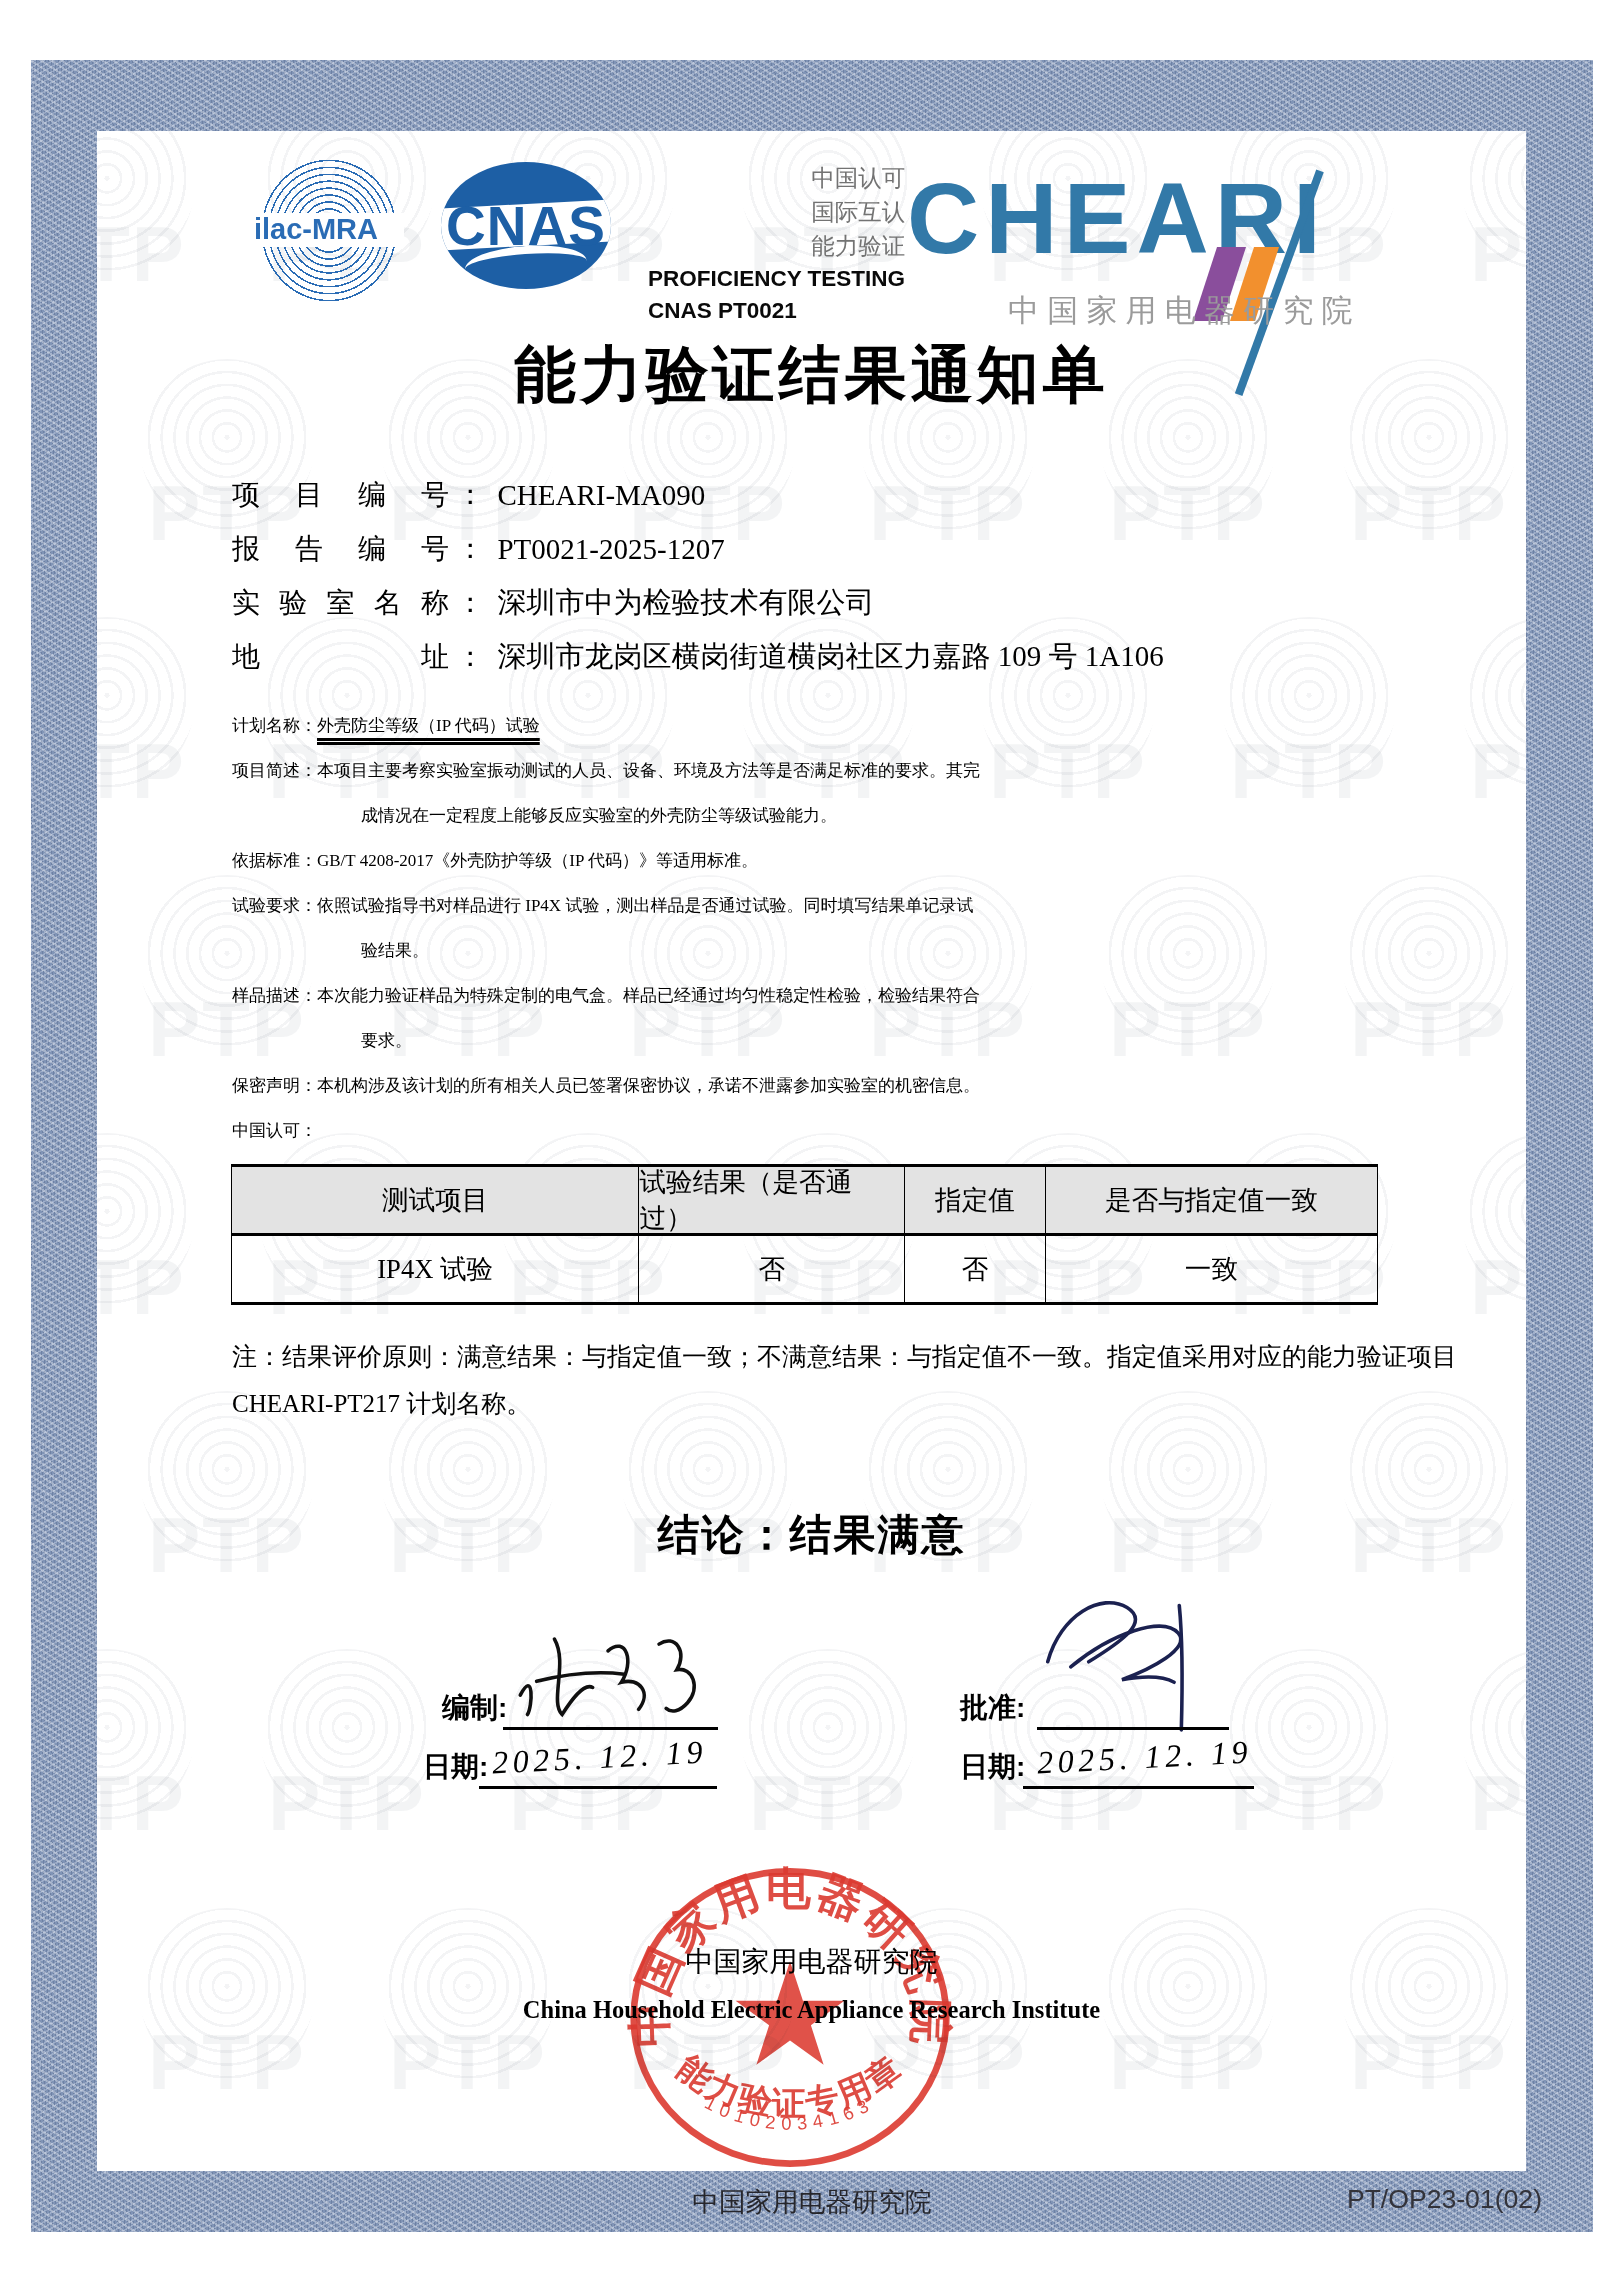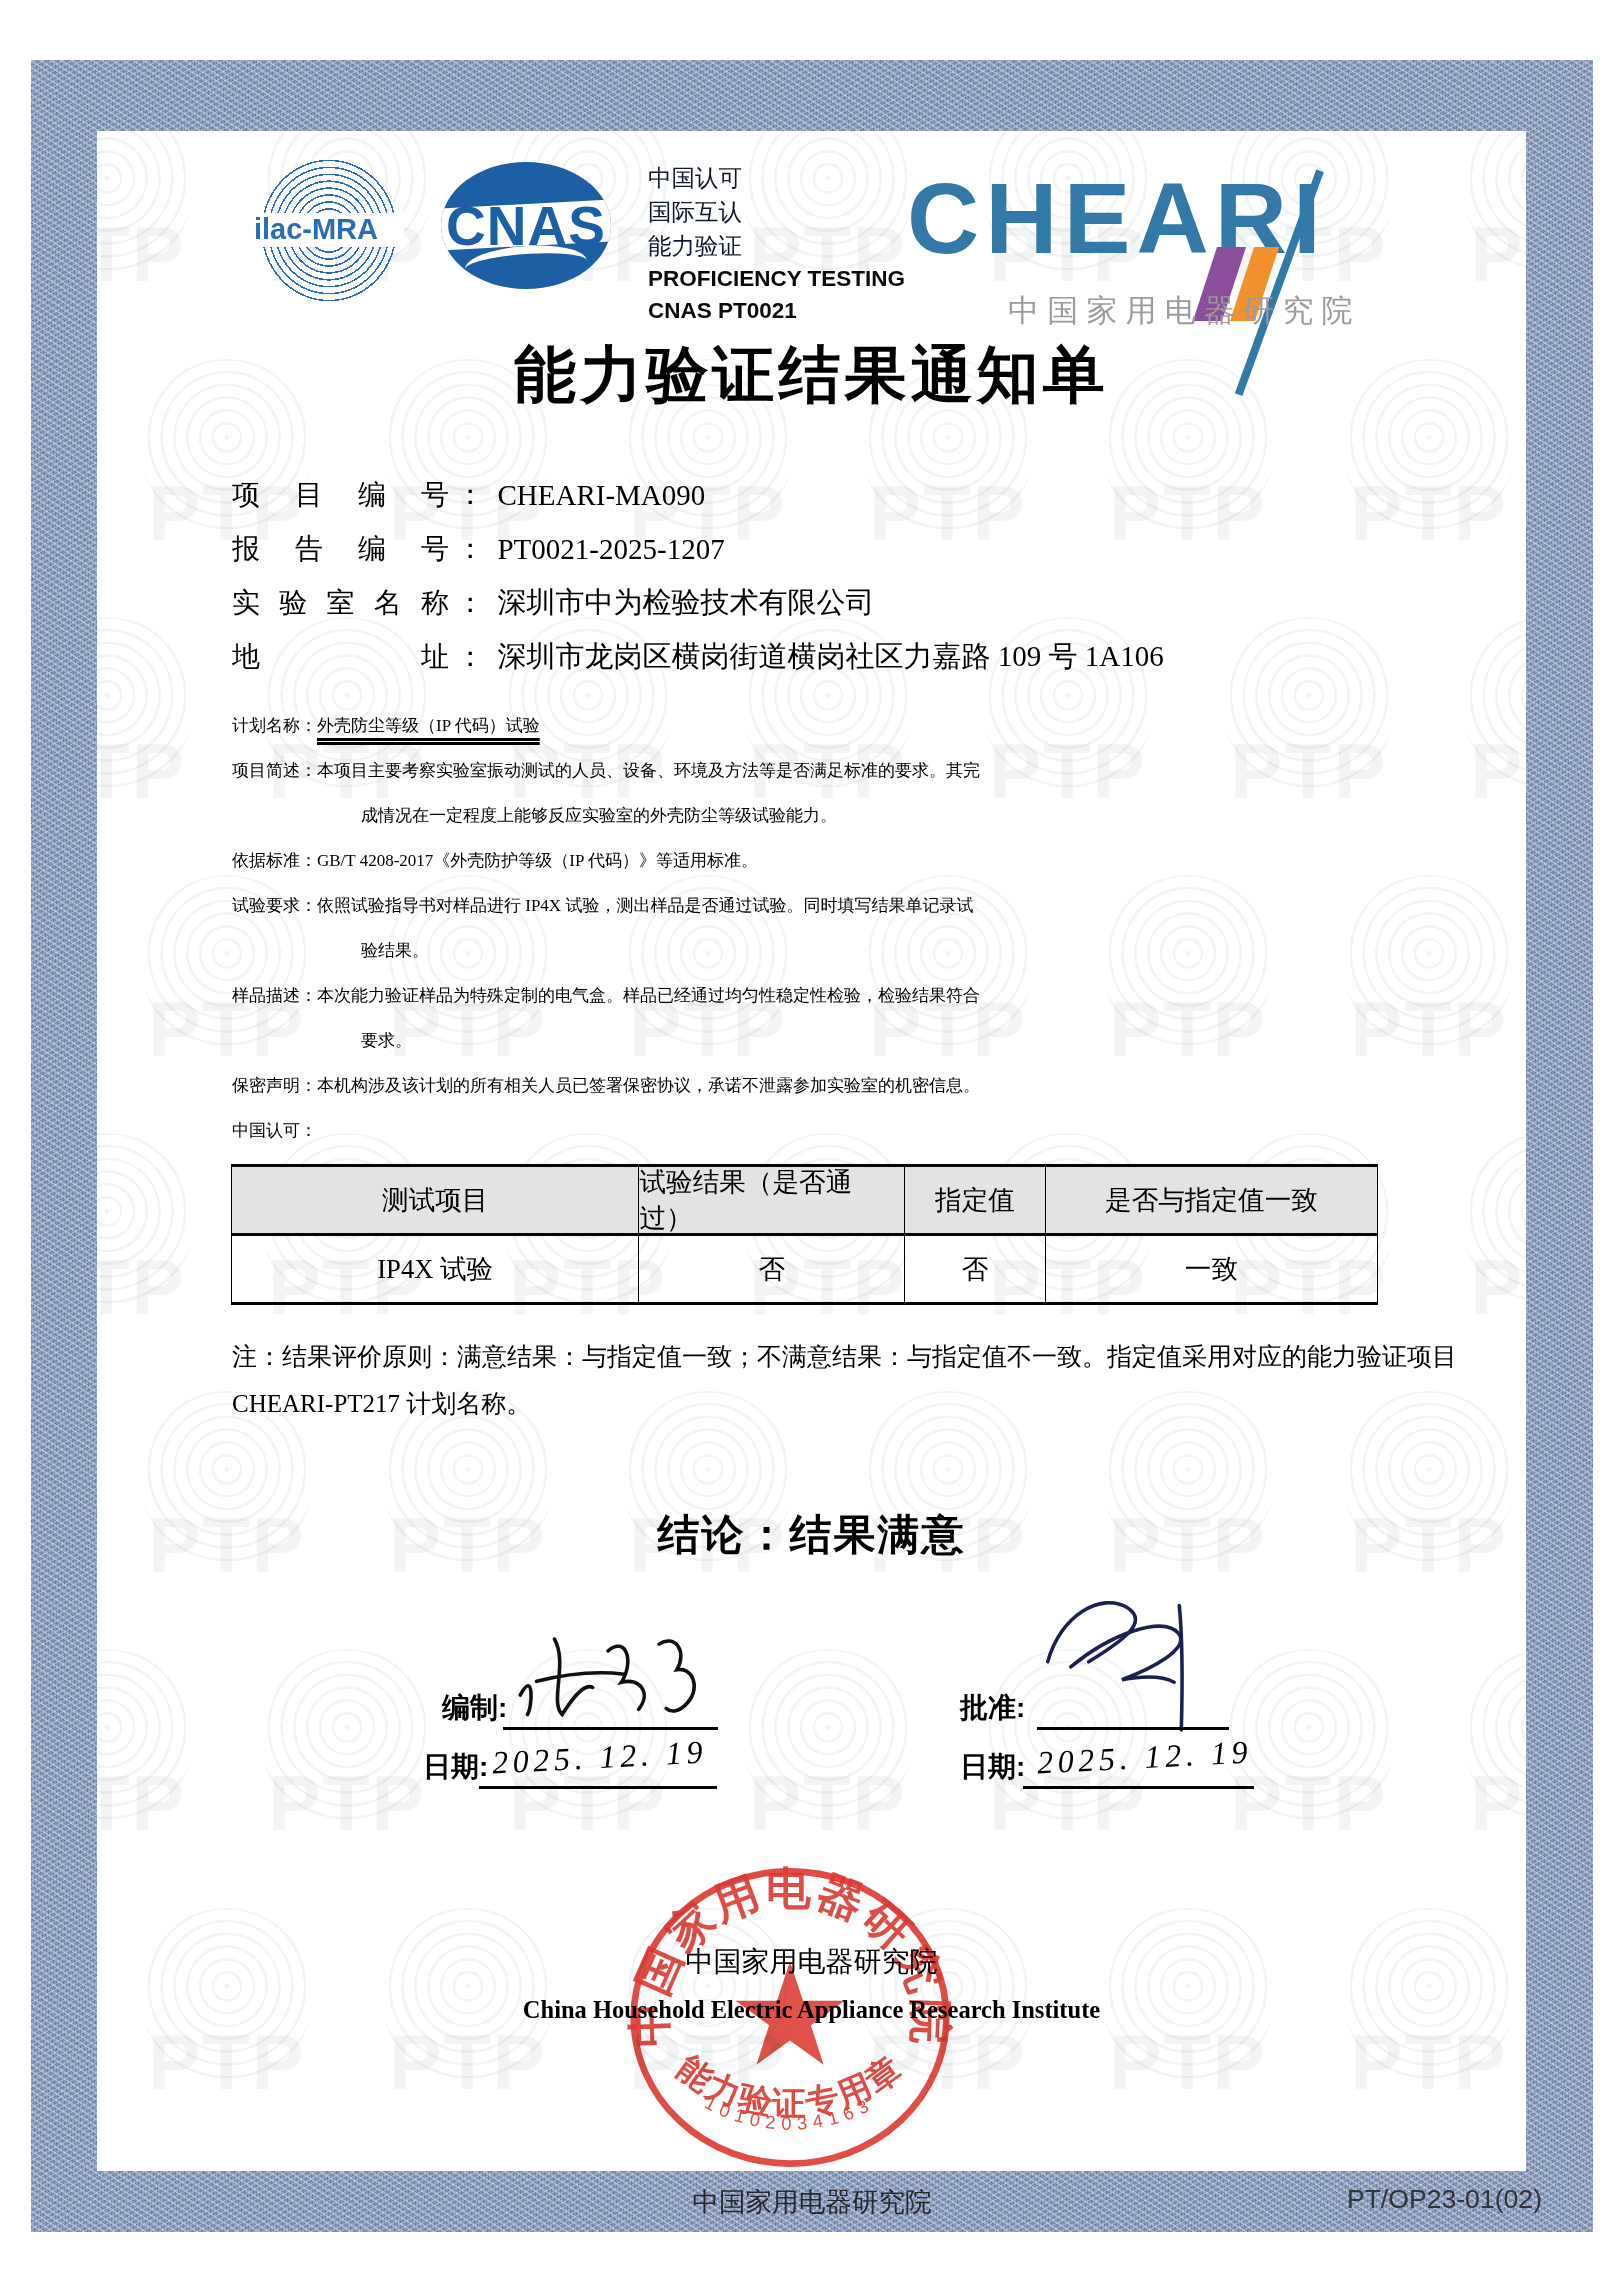--- a/index.html
+++ b/index.html
@@ -28,21 +28,21 @@
              display:flex;align-items:center;}
   .ilac-band span{font:bold 29px "Liberation Sans",sans-serif;color:#2a6cb5;letter-spacing:0px;}
   .hdr-cnas{position:absolute;left:344px;top:31px;width:170px;height:127px;border-radius:50%;
             background:#1d5fa5;overflow:hidden;}
   .cnas-band{position:absolute;left:-10%;width:120%;top:33%;height:33%;background:#fff;transform:rotate(-3deg);}
   .cnas-sw{position:absolute;left:14%;top:66%;width:72%;height:30%;border-radius:50%;
            border-top:8.2px solid #fff;box-sizing:border-box;transform:rotate(-4deg);}
   .cnas-text{position:absolute;inset:0;display:flex;align-items:center;justify-content:center;
              font:bold 55px "Liberation Sans",sans-serif;color:#1d5fa5;letter-spacing:1px;}
   .hdr-acc{position:absolute;left:551px;top:30px;}
-  .acc-cn{font:23.5px "Liberation Sans",sans-serif;line-height:34px;color:#0f172a;}
+  .acc-cn{font:23.5px "Liberation Sans",sans-serif;line-height:34px;color:#737373;text-align:right;}
   .acc-en{font:bold 22.5px "Liberation Sans",sans-serif;line-height:32px;color:#0a0a0a;}
   .hdr-cheari{position:absolute;left:810px;top:24.5px;width:552px;height:235px;}
   .cheari-word{position:absolute;left:0;top:12.8px;font:bold 100px "Liberation Sans",sans-serif;
                color:#3279a8;letter-spacing:6.1px;line-height:1;}
   .cheari-purple{position:absolute;left:298px;top:91px;width:29px;height:74px;background:#8a4e9c;transform:skewX(-18deg);}
   .cheari-orange{position:absolute;left:335px;top:91px;width:24.5px;height:74px;background:#f2902e;transform:skewX(-18deg);}
   .cheari-tail{position:absolute;left:409px;top:15.3px;width:8.2px;height:238px;background:#3279a8;
                transform:rotate(20deg);transform-origin:top center;}
   .cheari-cn{position:absolute;left:101px;top:134px;font:31px "Liberation Sans",sans-serif;
              color:#9b9b9b;letter-spacing:8.2px;}

